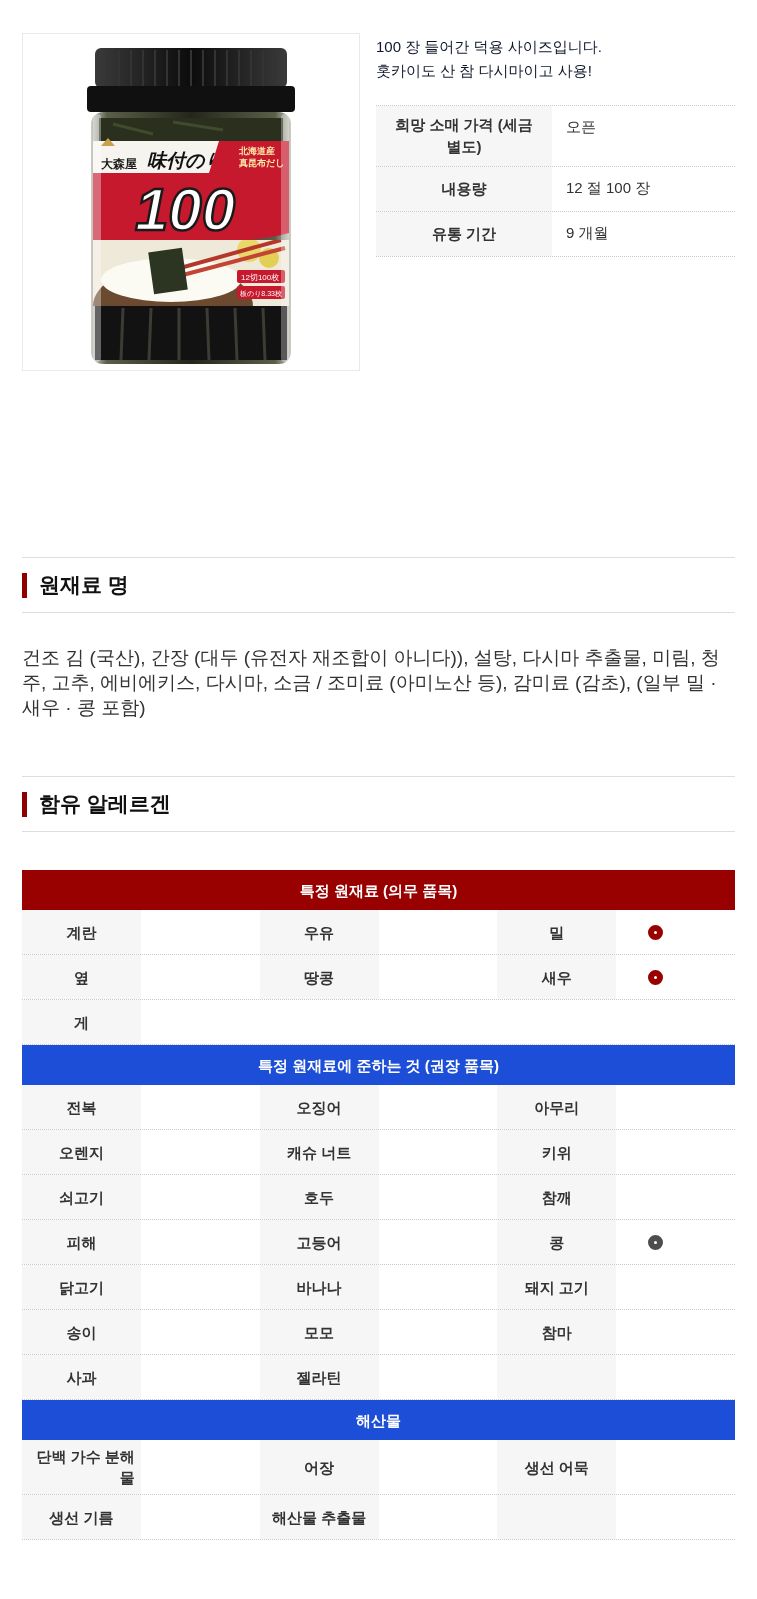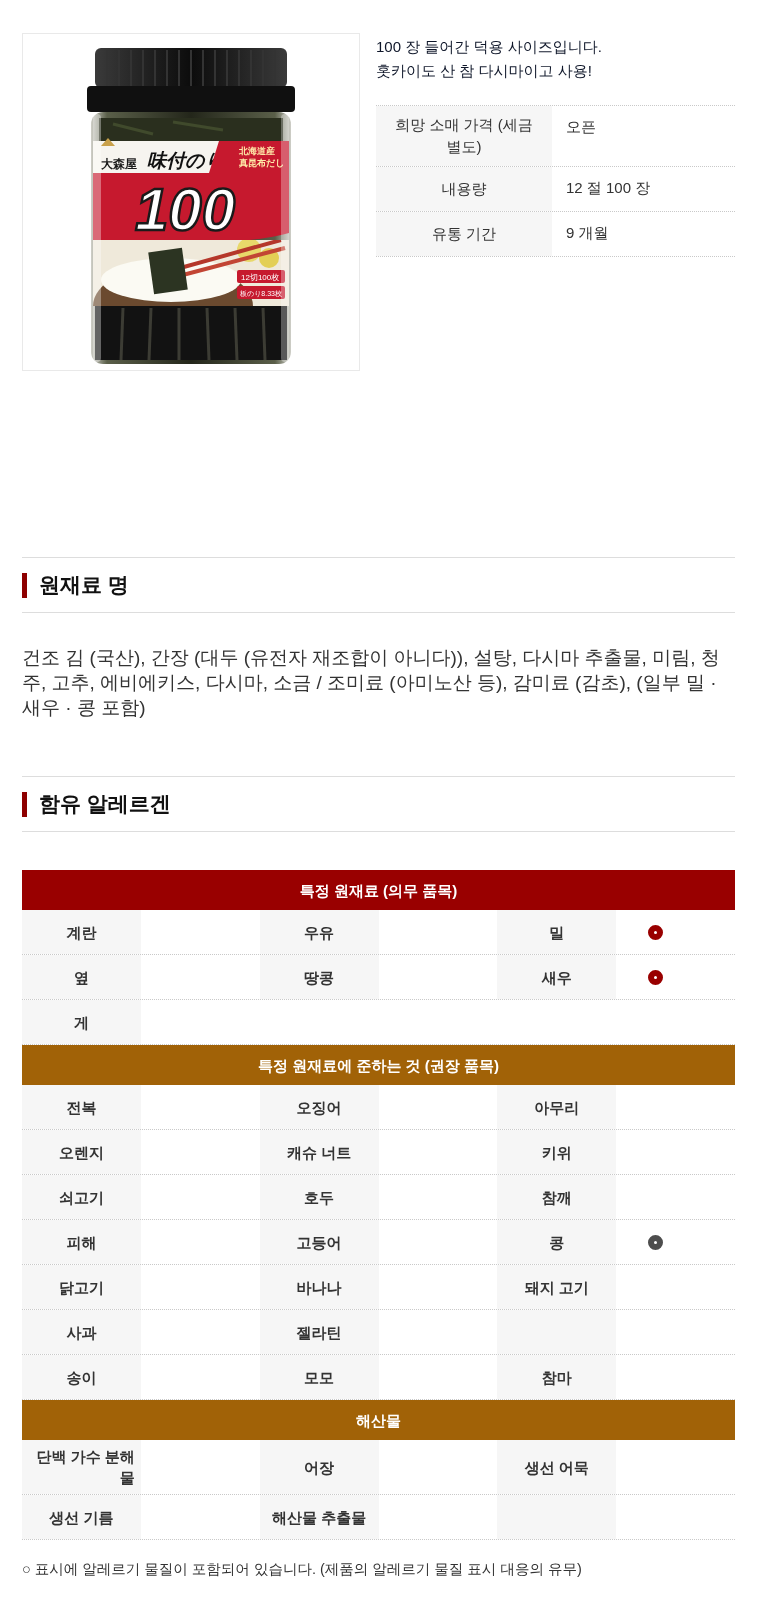--- a/index.html
+++ b/index.html
@@ -28,21 +28,21 @@
   .info-row {
     display: grid;
     grid-template-columns: 176px 1fr;
     border-bottom: 1px dotted #c9c9c9;
     min-height: 45px;
   }
   .info-label {
     background: #f6f6f6;
     display: flex; align-items: center; justify-content: center;
     text-align: center;
-    font-size: 15px; font-weight: normal; color: #333;
+    font-size: 15px; font-weight: bold; color: #333;
     padding: 8px 10px;
     line-height: 22px;
   }
   .info-value {
     padding: 12px 0 8px 14px;
     font-size: 15px; color: #333;
   }
 
   
   .section-heading-wrap {
@@ -61,21 +61,21 @@
   .mt-allergen-heading { margin-top: 56px; }
 
   
   .allergen-table { margin-top: 38px; }
   .at-header {
     height: 40px; line-height: 42px;
     text-align: center;
     color: #ffffff; font-weight: bold; font-size: 15px;
   }
   .at-red { background: #990000; }
-  .at-gray { background: #a16207; }
+  .at-gray { background: #1d4ed8; }
   .at-row {
     display: grid;
     grid-template-columns: repeat(6, 1fr);
     border-bottom: 1px dotted #c9c9c9;
     min-height: 45px;
   }
   .at-cell { display: flex; align-items: center; }
   .at-label {
     background: #f6f6f6;
     justify-content: center; text-align: right;
@@ -292,49 +292,48 @@
       </div>
       <div class="at-row">
         <div class="at-cell at-label">닭고기</div>
         <div class="at-cell at-value"></div>
         <div class="at-cell at-label">바나나</div>
         <div class="at-cell at-value"></div>
         <div class="at-cell at-label">돼지 고기</div>
         <div class="at-cell at-value"></div>
       </div>
       <div class="at-row">
+        <div class="at-cell at-label">송이</div>
+        <div class="at-cell at-value"></div>
+        <div class="at-cell at-label">모모</div>
+        <div class="at-cell at-value"></div>
+        <div class="at-cell at-label">참마</div>
+        <div class="at-cell at-value"></div>
+      </div>
+      <div class="at-row">
         <div class="at-cell at-label">사과</div>
         <div class="at-cell at-value"></div>
         <div class="at-cell at-label">젤라틴</div>
         <div class="at-cell at-value"></div>
         <div class="at-cell at-label"></div>
         <div class="at-cell at-value"></div>
       </div>
-      <div class="at-row">
-        <div class="at-cell at-label">송이</div>
-        <div class="at-cell at-value"></div>
-        <div class="at-cell at-label">모모</div>
-        <div class="at-cell at-value"></div>
-        <div class="at-cell at-label">참마</div>
-        <div class="at-cell at-value"></div>
-      </div>
       <div class="at-header at-gray">해산물</div>
       <div class="at-row">
         <div class="at-cell at-label">단백 가수 분해 물</div>
         <div class="at-cell at-value"></div>
         <div class="at-cell at-label">어장</div>
         <div class="at-cell at-value"></div>
         <div class="at-cell at-label">생선 어묵</div>
         <div class="at-cell at-value"></div>
       </div>
       <div class="at-row">
         <div class="at-cell at-label">생선 기름</div>
         <div class="at-cell at-value"></div>
         <div class="at-cell at-label">해산물 추출물</div>
         <div class="at-cell at-value"></div>
         <div class="at-cell at-label"></div>
         <div class="at-cell at-value"></div>
       </div>
     </div>
 
-  <div class="allergen-footnote">○ 표시에 알레르기 물질이 포함되어 있습니다. (제품의 알레르기 물질 표시 대응의 유무)</div>
 
 </div>
 
 </body></html>

